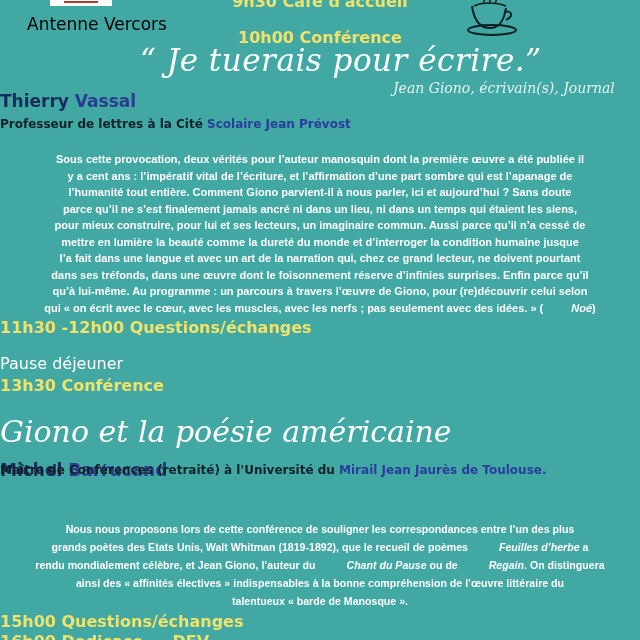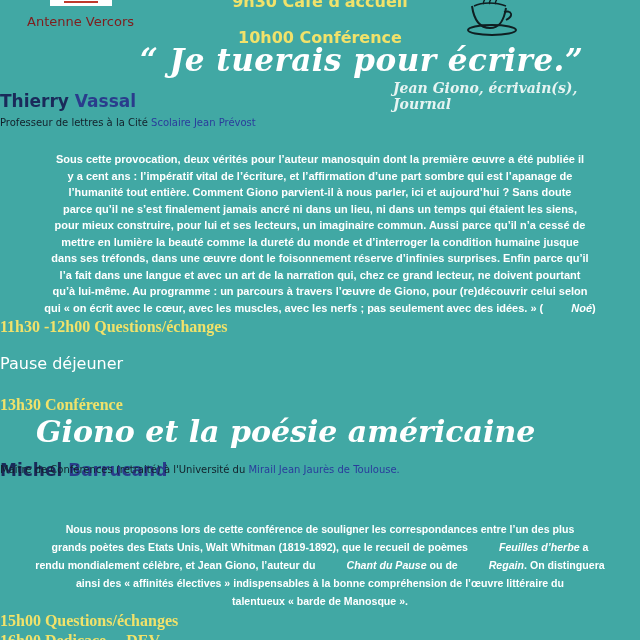--- a/index.html
+++ b/index.html
@@ -13,45 +13,45 @@
     .center { left: 0; right: 0; }
     .logo-box {
       position: absolute; left: 50px; top: 0; width: 62px; height: 6px;
       background: #ffffff;
     }
     .logo-box .strip {
       position: absolute; left: 14px; top: 1px; width: 34px; height: 2px; background: #c0392b;
     }
     .antenne {
       position: absolute; left: 27px; top: 14px;
-      font-size: 13px; color: #7f1d1d;
+      font-size: 17px; color: #000000;
     }
     .yellow { color: #f1e26a; font-weight: bold; }
     .sched-top { position: absolute; left: 200px; width: 240px; text-align: center; font-size: 16px; line-height: 20px; }
     .cup { position: absolute; left: 460px; top: 0; }
     .script {
-      font-family: "DejaVu Serif", serif; font-style: italic; color: #ffffff; font-weight: bold;
+      font-family: "DejaVu Serif", serif; font-style: italic; color: #ffffff;
     }
     .quote-main { position: absolute; left: 140px; top: 42px; font-size: 31px; letter-spacing: 0.5px; }
     .quote-src { position: absolute; left: 393px; top: 80px; font-size: 14px; color: #e6f4f2; }
     .speaker { font-size: 17px; font-weight: bold; }
     .speaker .first { color: #1a2a5a; }
     .speaker .last { color: #2a3c8c; }
-    .role { font-size: 10px; font-weight: normal; }
+    .role { font-size: 12px; font-weight: bold; }
     .role .dark { color: #12202a; }
     .role .blue { color: #2a3c9c; }
     .para {
       position: absolute; left: 28px; width: 584px; text-align: center;
       color: #ffffff; font-size: 11px; line-height: 16.5px; font-weight: bold;
       font-family: "Liberation Sans", sans-serif;
     }
     .para i { font-style: italic; padding-left: 28px; }
-    .line-head { font-size: 16px; font-family: Liberation Serif, serif; }
+    .line-head { font-size: 16px; }
     .white-head { color: #ffffff; font-weight: normal; font-size: 16px; }
-    .title2 { font-size: 30px; padding-left: 36px; }
+    .title2 { font-size: 30px; }
   </style>
 </head>
 <body>
 
 <div class="logo-box">
     <div class="strip"></div>
   </div>
 <div class="antenne">Antenne Vercors</div>
 
 <div class="sched-top yellow" style="top:-8px;">9h30 Café d'accueil</div>
@@ -76,29 +76,29 @@
   <span class="dark">Professeur de lettres à la Cité </span><span class="blue">Scolaire Jean Prévost</span>
 </div>
 
 <div class="para" style="top:151px;">
   <div>Sous cette provocation, deux vérités pour l’auteur manosquin dont la première œuvre a été publiée il</div>
   <div>y a cent ans : l’impératif vital de l’écriture, et l’affirmation d’une part sombre qui est l’apanage de</div>
   <div>l’humanité tout entière. Comment Giono parvient-il à nous parler, ici et aujourd’hui ? Sans doute</div>
   <div>parce qu’il ne s’est finalement jamais ancré ni dans un lieu, ni dans un temps qui étaient les siens,</div>
   <div>pour mieux construire, pour lui et ses lecteurs, un imaginaire commun. Aussi parce qu’il n’a cessé de</div>
   <div>mettre en lumière la beauté comme la dureté du monde et d’interroger la condition humaine jusque</div>
+  <div>l’a fait dans une langue et avec un art de la narration qui, chez ce grand lecteur, ne doivent pourtant</div>
   <div>dans ses tréfonds, dans une œuvre dont le foisonnement réserve d’infinies surprises. Enfin parce qu’il</div>
-  <div>l’a fait dans une langue et avec un art de la narration qui, chez ce grand lecteur, ne doivent pourtant</div>
   <div>qu’à lui-même. Au programme : un parcours à travers l’œuvre de Giono, pour (re)découvrir celui selon</div>
   <div><span>qui « on écrit avec le cœur, avec les muscles, avec les nerfs ; pas seulement avec des idées. » (</span><i>Noé</i><span>)</span></div>
 </div>
 
 <div class="abs center yellow line-head" style="top:318px;">11h30 -12h00 Questions/échanges</div>
 <div class="abs center white-head" style="top:354px;">Pause déjeuner</div>
-<div class="abs center yellow line-head" style="top:396px;">13h30 Conférence</div>
+<div class="abs center yellow line-head" style="top:376px;">13h30 Conférence</div>
 
 <div class="abs center script title2" style="top:414px;">Giono et la poésie américaine</div>
 <div class="abs center speaker" style="top:460px;">
   <span class="first">Michel</span>
   <span class="last">Barrucand</span>
 </div>
 <div class="abs center role" style="top:462px; line-height:16px;">
   <div><span class="dark">Maître de Conférences (retraité) à l'Université du </span><span class="blue">Mirail Jean Jaurès de Toulouse.</span></div>
 </div>
 

